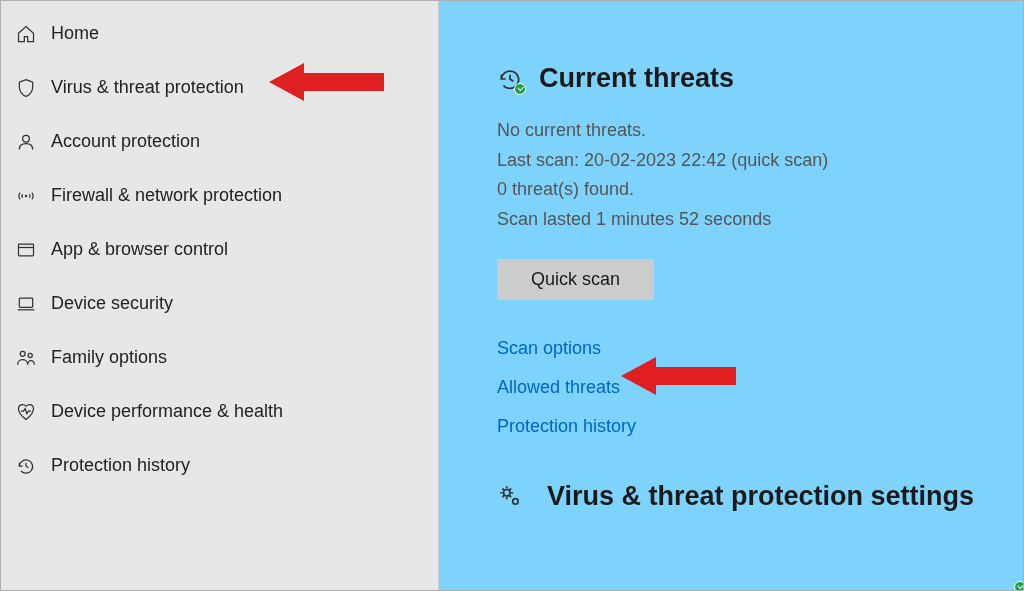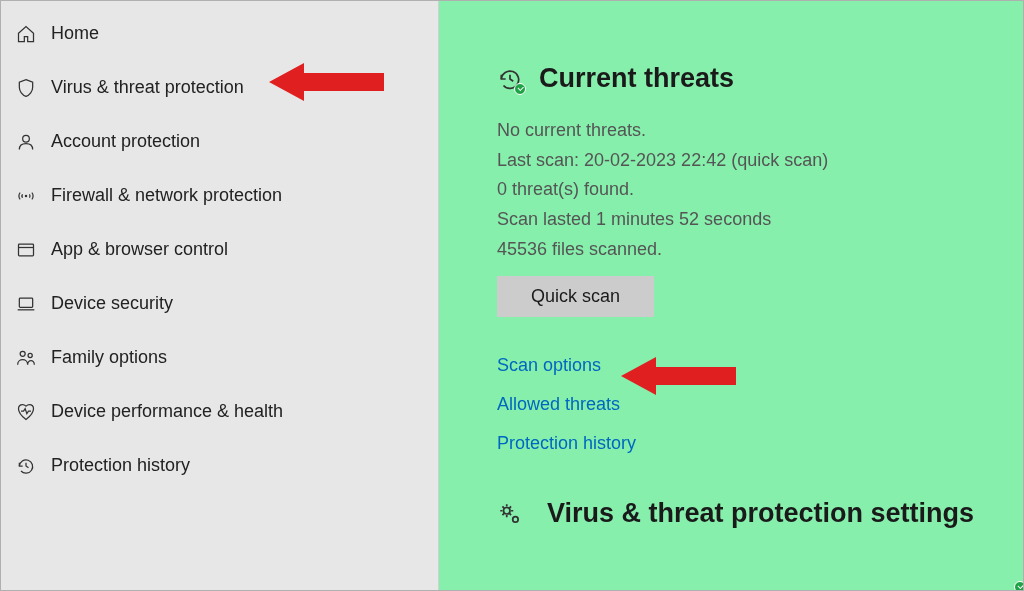--- a/index.html
+++ b/index.html
@@ -7,21 +7,21 @@
     font-family: "Segoe UI", -apple-system, sans-serif;
     font-size: 15px;
     color: #1a1a1a;
     background: #fff;
   }
   .window {
     width: 1024px;
     height: 591px;
     display: flex;
     border: 1px solid #b0b0b0;
-    background: #86efac;
+    background: #7dd3fc;
     position: relative;
     overflow: hidden;
   }
   .sidebar {
     width: 438px;
     height: 100%;
     background: #e7e7e7;
     border-right: 1px solid #d0d0d0;
     padding-top: 6px;
   }
@@ -65,21 +65,21 @@
   }
   .section-header h2 {
     font-size: 27px;
     font-weight: 600;
     color: #1a1a1a;
   }
   .status-text {
     font-size: 18px;
     color: #555;
     line-height: 1.65;
-    margin-bottom: 12px;
+    margin-bottom: 24px;
   }
   .btn {
     display: inline-block;
     background: #cccccc;
     border: none;
     padding: 10px 34px;
     font-size: 18px;
     color: #1a1a1a;
     cursor: pointer;
     margin-bottom: 38px;
@@ -236,21 +236,20 @@
         <span class="check-badge"></span>
       </span>
       <h2>Current threats</h2>
     </div>
 
     <div class="status-text">
       <div>No current threats.</div>
       <div>Last scan: 20-02-2023 22:42 (quick scan)</div>
       <div>0 threat(s) found.</div>
       <div>Scan lasted 1 minutes 52 seconds</div>
-      <div>45536 files scanned.</div>
     </div>
 
     <button class="btn">Quick scan</button>
 
     <a class="link">Scan options</a>
     <a class="link">Allowed threats</a>
     <a class="link">Protection history</a>
 
     <div class="settings-header">
       <span class="h-icon">

